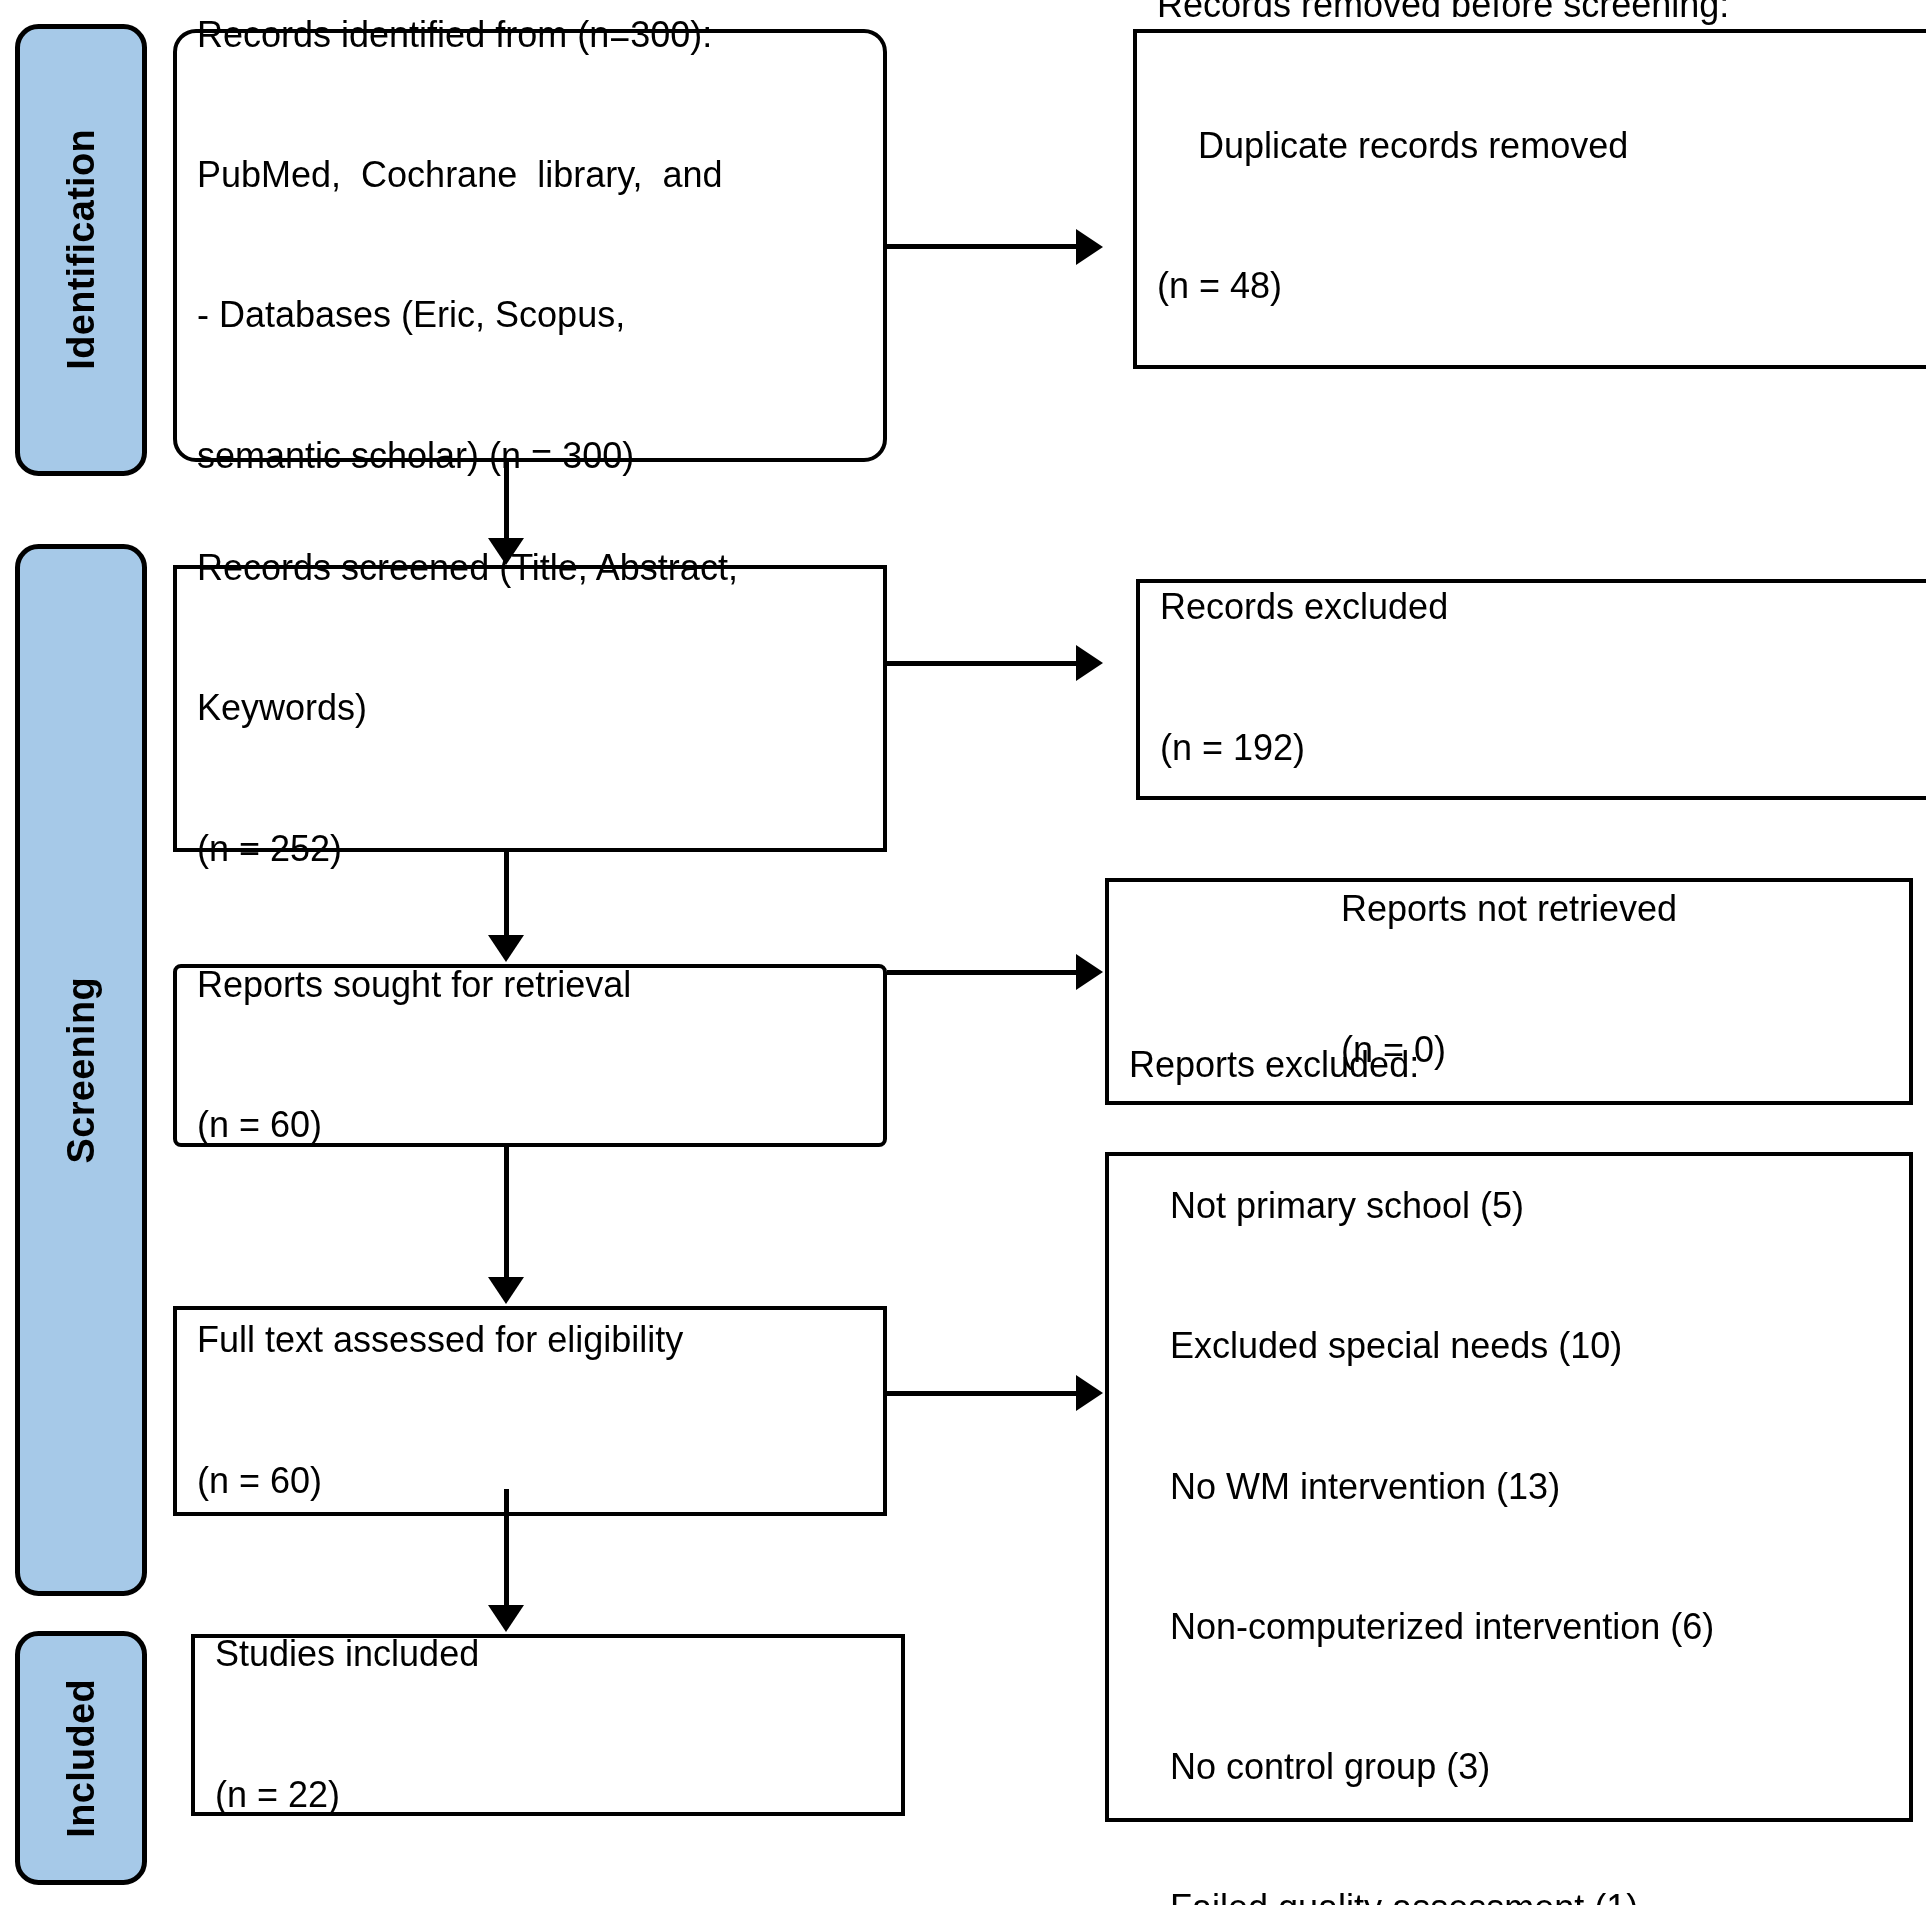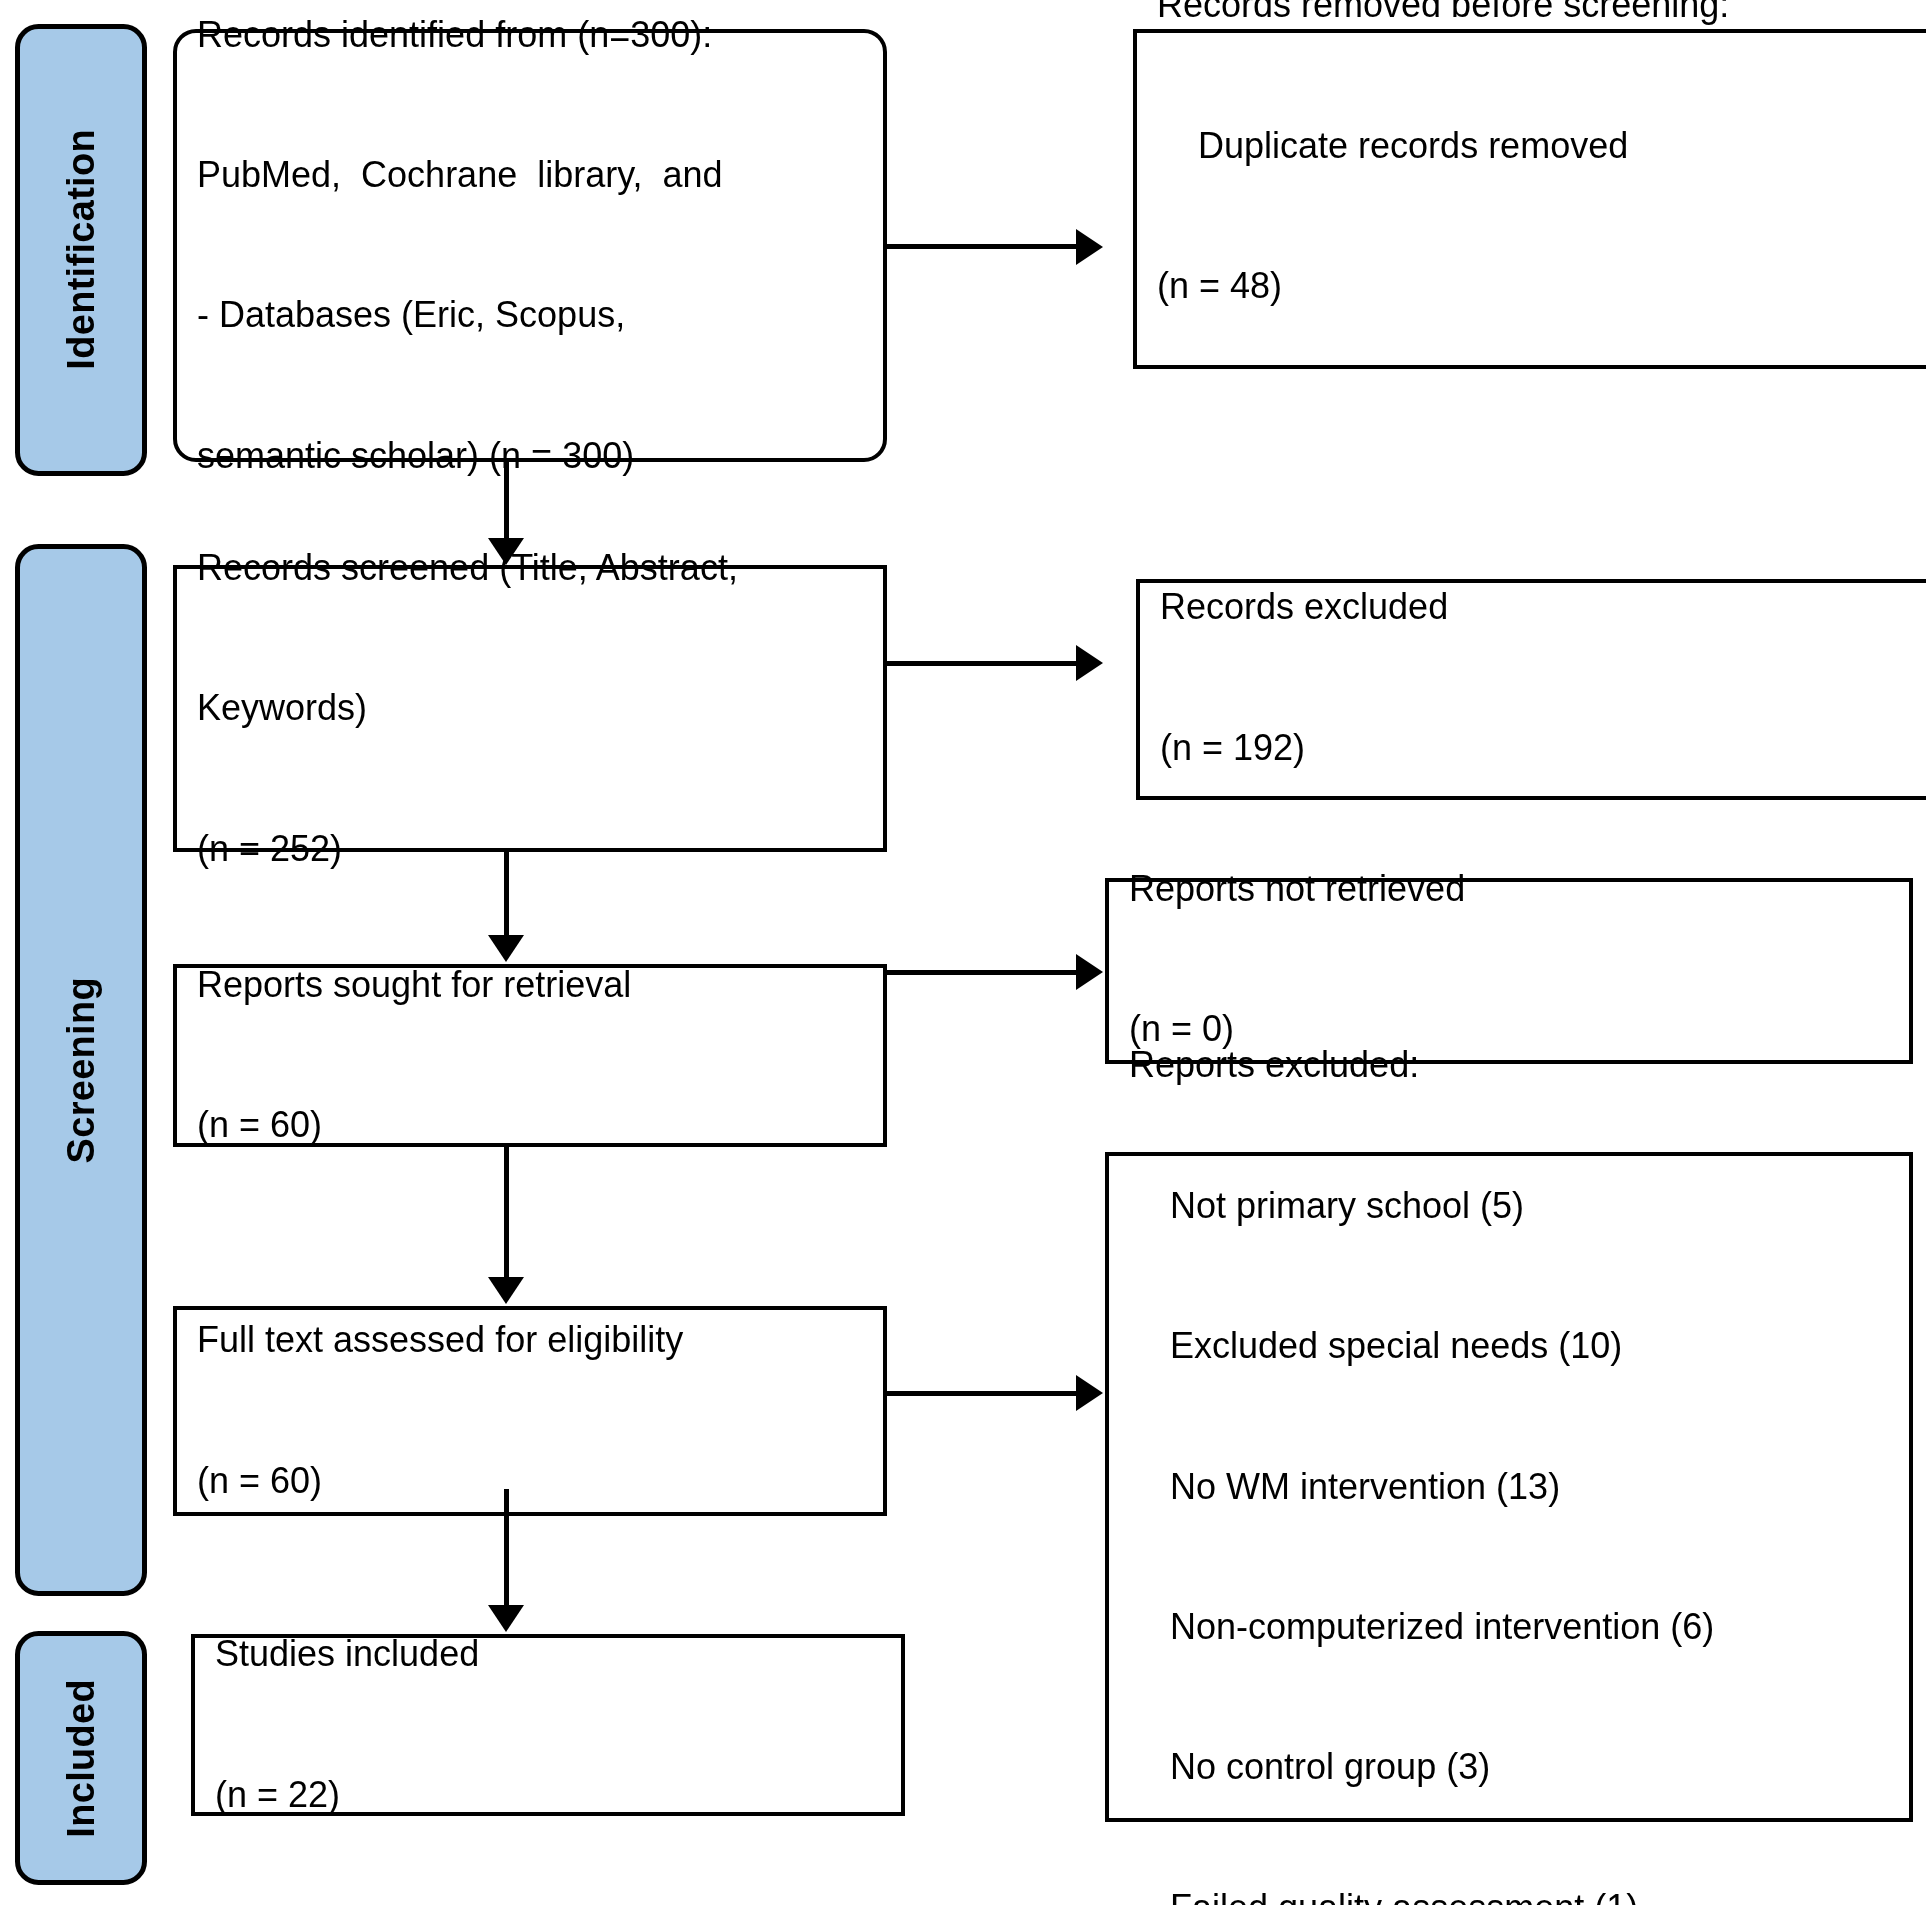--- a/index.html
+++ b/index.html
@@ -108,21 +108,21 @@
   </div>
 
   <div class="box" style="left:173px; top:565px; width:714px; height:287px;">
     <div class="box-text">
       <div>Records screened (Title, Abstract,</div>
       <div>Keywords)</div>
       <div>(n = 252)</div>
     </div>
   </div>
 
-  <div class="box" style="left:173px; top:964px; width:714px; height:183px;">
+  <div class="box" style="left:173px; top:964px; width:714px; height:183px;border-radius:8px;">
     <div class="box-text">
       <div>Reports sought for retrieval</div>
       <div>(n = 60)</div>
     </div>
   </div>
 
   <div class="box" style="left:173px; top:1306px; width:714px; height:210px;">
     <div class="box-text">
       <div>Full text assessed for eligibility</div>
       <div>(n = 60)</div>
@@ -144,21 +144,21 @@
     </div>
   </div>
 
   <div class="box" style="left:1105px; top:579px; width:808px; height:221px;margin-left:31px;">
     <div class="box-text" style="position:relative; top:-11.8px;">
       <div>Records excluded</div>
       <div>(n = 192)</div>
     </div>
   </div>
 
-  <div class="box" style="left:1105px; top:878px; width:808px; height:186px;">
+  <div class="box" style="left:1105px; top:878px; width:808px; height:227px;align-items:center;">
     <div class="box-text" style="position:relative; top:-11.8px;">
       <div>Reports not retrieved</div>
       <div>(n = 0)</div>
     </div>
   </div>
 
   <div class="box" style="left:1105px; top:1152px; width:808px; height:670px;">
     <div class="box-text">
       <div>Reports excluded:</div>
       <div class="indent">Not primary school (5)</div>

